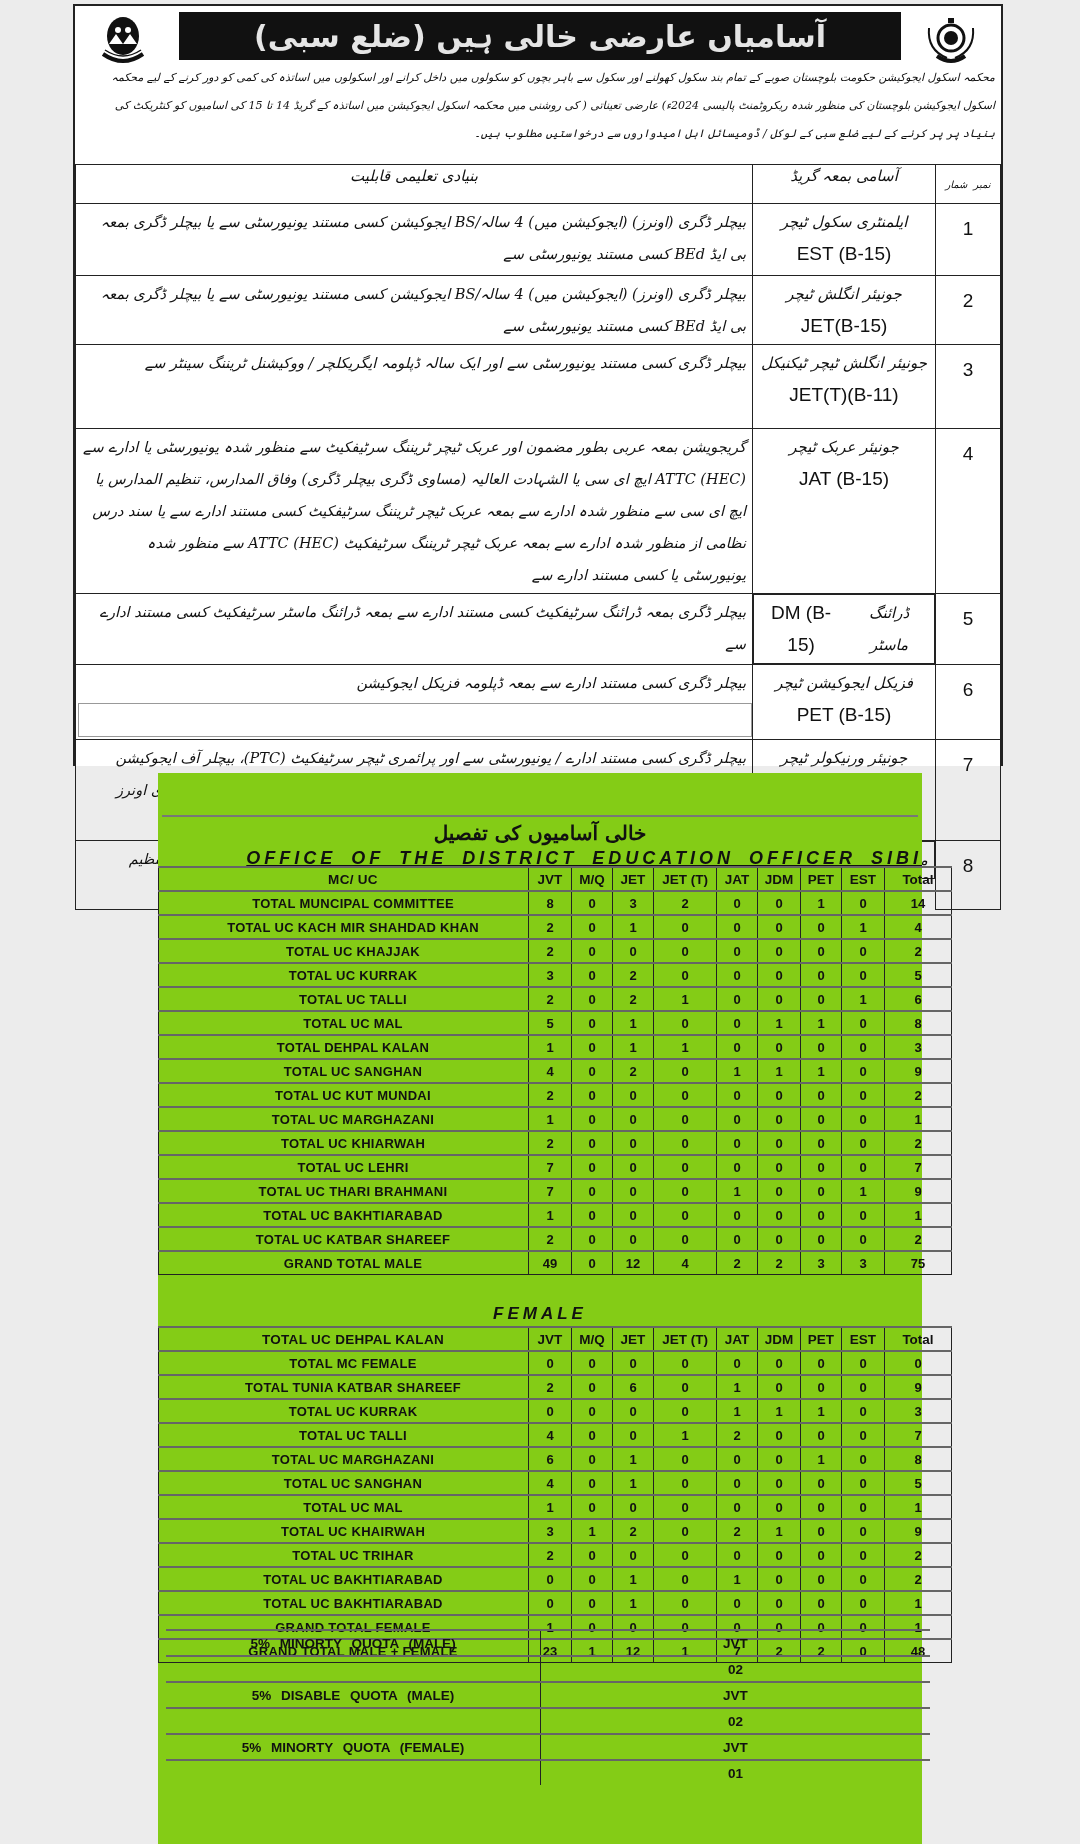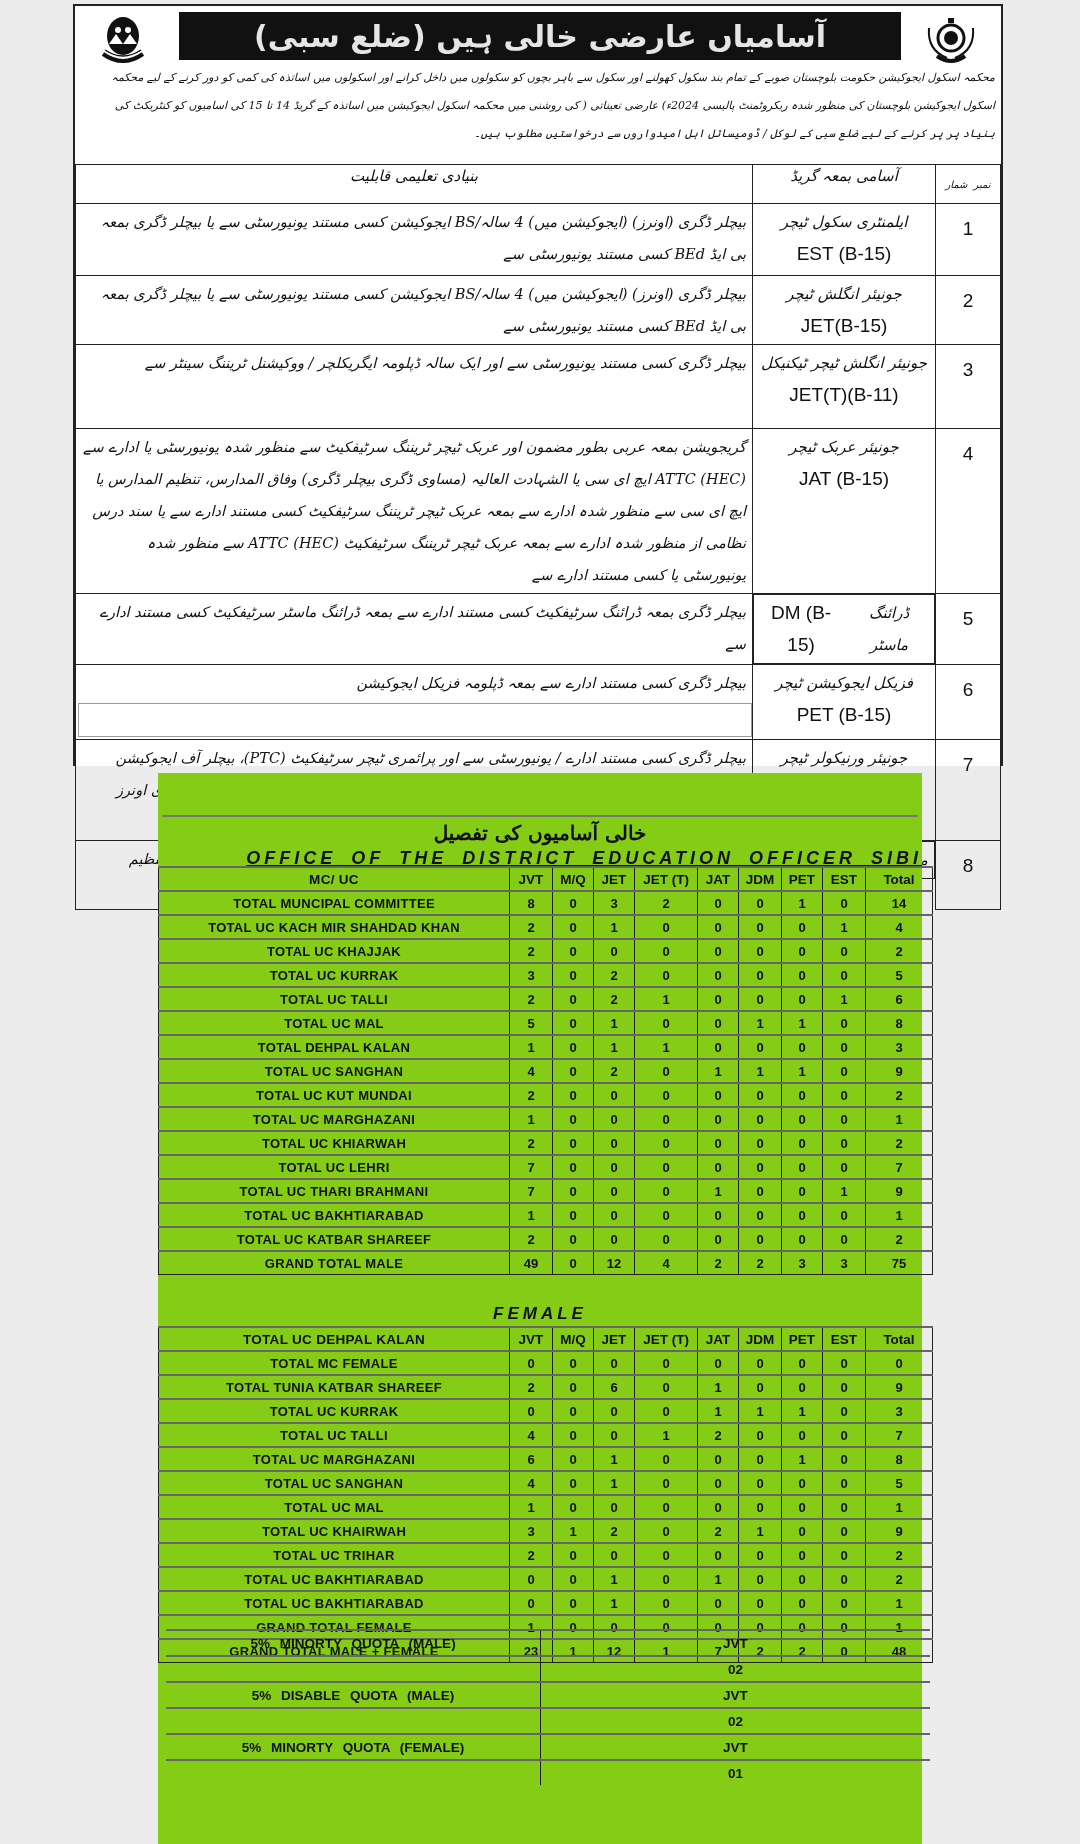--- a/index.html
+++ b/index.html
@@ -22,21 +22,21 @@
   .g-ur{font-family:"DejaVu Serif",serif;font-style:italic;font-size:15px;line-height:32px;display:block;}
   .g-en{font-size:19px;line-height:32px;display:block;direction:ltr;}
   .inner-box{border:1px solid #999;margin:4px -6px 0 -4px;height:32px;}
   .lower-panel{position:absolute;left:158px;top:773px;width:764px;height:1071px;background:#84cc16;}
   .lower-rule{position:absolute;left:4px;right:4px;top:42px;height:2px;background:#777;}
   .lower-heading-ur{position:absolute;left:0;right:0;top:48px;text-align:center;direction:rtl;font-family:"DejaVu Serif",serif;font-weight:bold;font-size:20px;}
   .lower-heading-en{position:absolute;left:12px;right:0;top:75px;text-align:right;font-weight:bold;font-style:italic;font-size:18px;letter-spacing:4px;word-spacing:6px;text-decoration:underline;}
   table.grid{border-collapse:collapse;position:absolute;left:0;width:764px;table-layout:fixed;}
   table.grid td{border:1.5px solid #222;border-top:2px solid #666;height:22px;padding:0;text-align:center;font-weight:bold;font-size:13px;}
   table.grid tr.hdr td{font-size:13.5px;}
-  table.grid td.name{width:350px;font-size:13px;letter-spacing:.3px;}
+  table.grid td.name{width:350px;font-size:13px;letter-spacing:.3px;padding-left:19px;}
   .male-table{top:93px;}
   .female-title{position:absolute;left:0;right:0;top:531px;text-align:center;font-weight:bold;font-style:italic;font-size:17px;letter-spacing:4px;}
   .female-table{top:553px;}
   table.quota{border-collapse:collapse;position:absolute;left:8px;top:856px;width:764px;table-layout:fixed;}
   table.quota td{height:24px;border-top:2px solid #666;padding:0;font-weight:bold;font-size:13.5px;text-align:center;word-spacing:6px;}
   table.quota td.qname{width:374px;border-right:1.5px solid #222;}
 </style>
 </head>
 <body>
 

